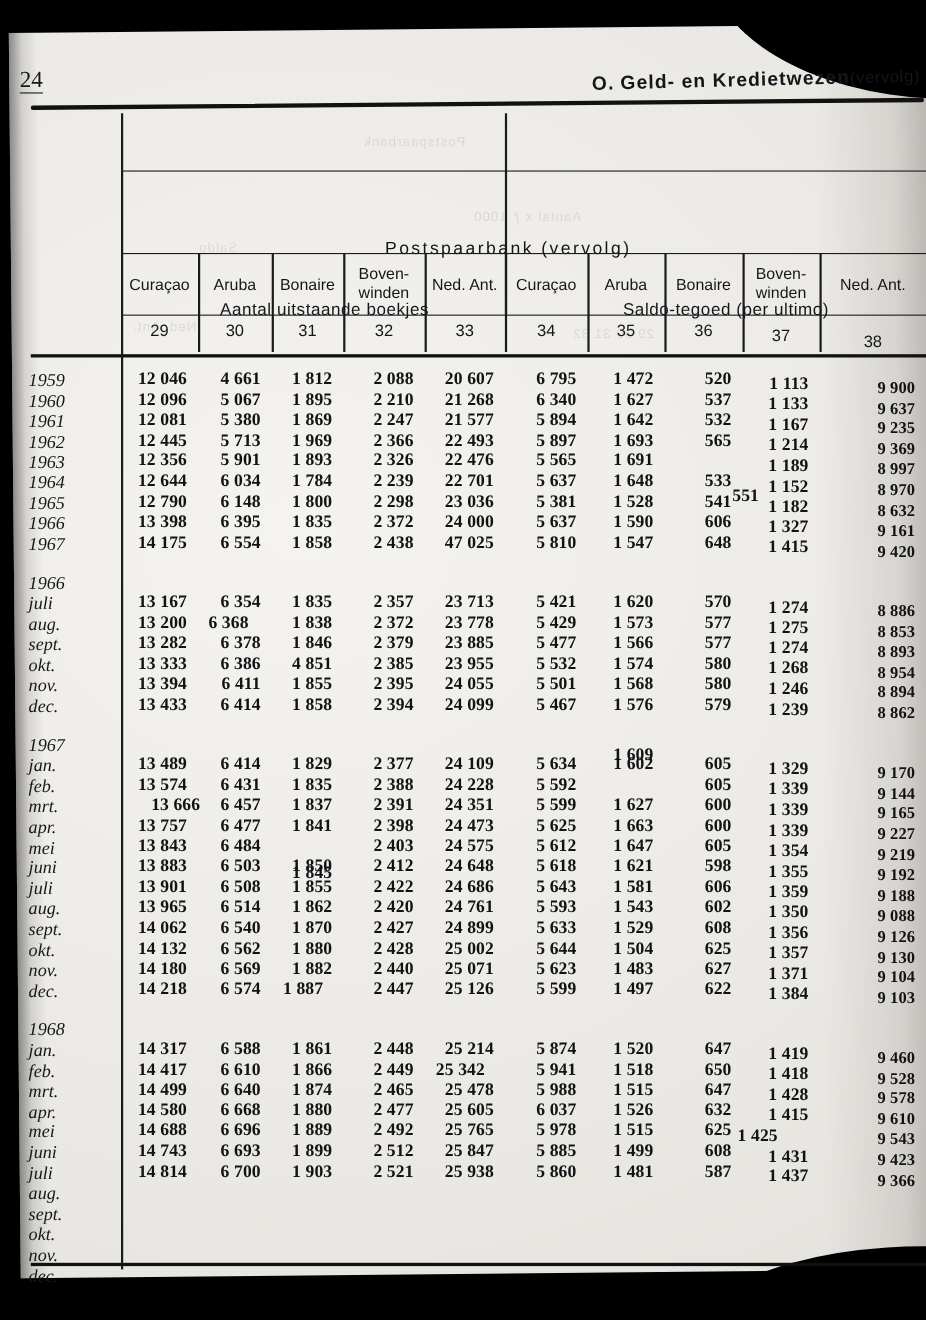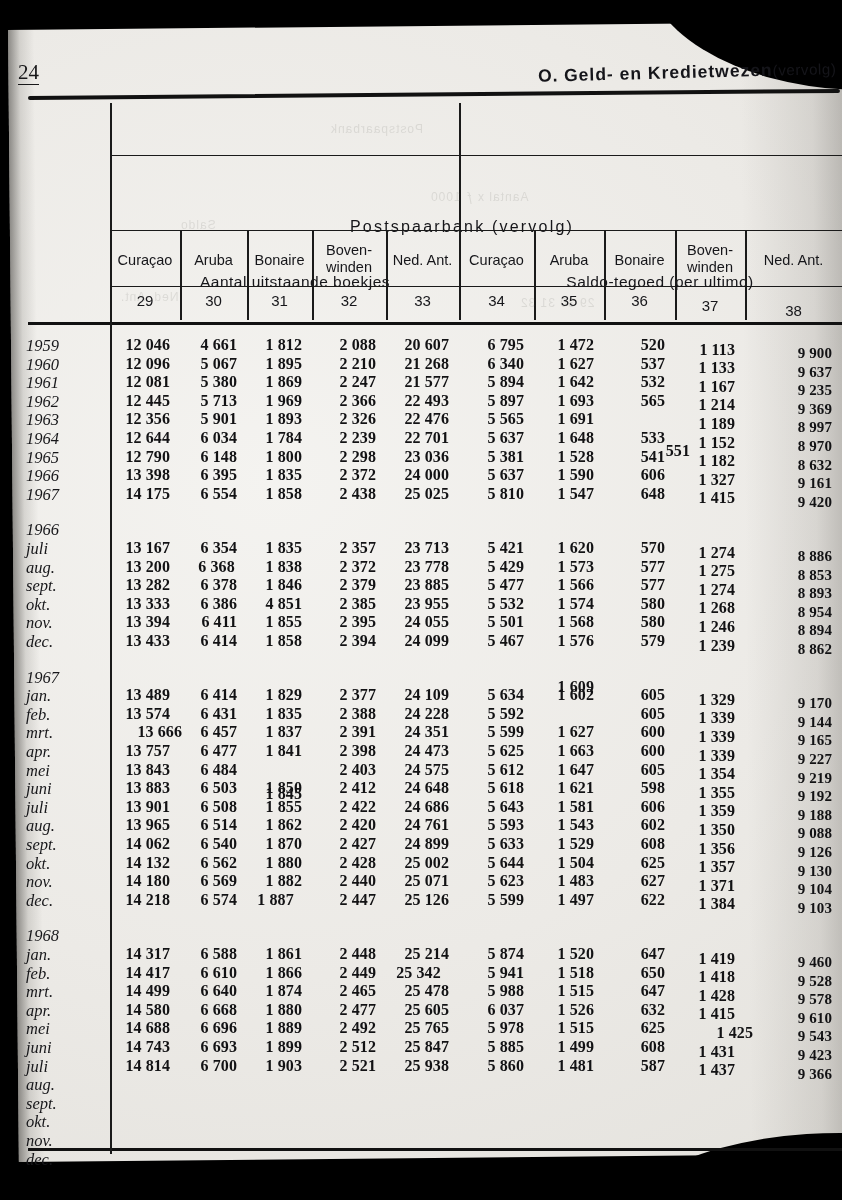--- a/index.html
+++ b/index.html
@@ -387,41 +387,41 @@
           <div class="cell" style="left: 461px; width: 63px; top: 366.2px;">5 637</div>
           <div class="cell" style="left: 536px; width: 58px; top: 366.2px;">1 590</div>
           <div class="cell" style="left: 606px; width: 59px; top: 366.2px;">606</div>
           <div class="cell" style="left: 677px; width: 58px; top: 370.7px;">1 327</div>
           <div class="cell" style="left: 747px; width: 85px; top: 375.2px; font-size: 15px;">9 161</div>
           <div class="rowlabel" style="left: 26px; top: 384.8px;">1967</div>
           <div class="cell" style="left: 112px; width: 58px; top: 384.8px;">14 175</div>
           <div class="cell" style="left: 182px; width: 55px; top: 384.8px;">6 554</div>
           <div class="cell" style="left: 249px; width: 53px; top: 384.8px;">1 858</div>
           <div class="cell" style="left: 314px; width: 62px; top: 384.8px;">2 438</div>
-          <div class="cell" style="left: 388px; width: 61px; top: 384.8px;">25 025</div>
+          <div class="cell" style="left: 388px; width: 61px; top: 384.8px;">47 025</div>
           <div class="cell" style="left: 461px; width: 63px; top: 384.8px;">5 810</div>
           <div class="cell" style="left: 536px; width: 58px; top: 384.8px;">1 547</div>
           <div class="cell" style="left: 606px; width: 59px; top: 384.8px;">648</div>
           <div class="cell" style="left: 677px; width: 58px; top: 389.3px;">1 415</div>
           <div class="cell" style="left: 747px; width: 85px; top: 393.8px; font-size: 15px;">9 420</div>
           <div class="rowlabel" style="left: 26px; top: 420.4px;">1966</div>
           <div class="rowlabel" style="left: 26px; top: 439px;">juli</div>
           <div class="cell" style="left: 112px; width: 58px; top: 439px;">13 167</div>
           <div class="cell" style="left: 182px; width: 55px; top: 439px;">6 354</div>
           <div class="cell" style="left: 249px; width: 53px; top: 439px;">1 835</div>
           <div class="cell" style="left: 314px; width: 62px; top: 439px;">2 357</div>
           <div class="cell" style="left: 388px; width: 61px; top: 439px;">23 713</div>
           <div class="cell" style="left: 461px; width: 63px; top: 439px;">5 421</div>
           <div class="cell" style="left: 536px; width: 58px; top: 439px;">1 620</div>
           <div class="cell" style="left: 606px; width: 59px; top: 439px;">570</div>
           <div class="cell" style="left: 677px; width: 58px; top: 443.5px;">1 274</div>
           <div class="cell" style="left: 747px; width: 85px; top: 448px; font-size: 15px;">8 886</div>
           <div class="rowlabel" style="left: 26px; top: 457.6px;">aug.</div>
           <div class="cell" style="left: 112px; width: 58px; top: 457.6px;">13 200</div>
-          <div class="cell" style="left: 189px; width: 55px; top: 457.6px; text-align: center;">6 368</div>
+          <div class="cell" style="left: 171px; width: 55px; top: 457.6px;">6 368</div>
           <div class="cell" style="left: 249px; width: 53px; top: 457.6px;">1 838</div>
           <div class="cell" style="left: 314px; width: 62px; top: 457.6px;">2 372</div>
           <div class="cell" style="left: 388px; width: 61px; top: 457.6px;">23 778</div>
           <div class="cell" style="left: 461px; width: 63px; top: 457.6px;">5 429</div>
           <div class="cell" style="left: 536px; width: 58px; top: 457.6px;">1 573</div>
           <div class="cell" style="left: 606px; width: 59px; top: 457.6px;">577</div>
           <div class="cell" style="left: 677px; width: 58px; top: 462.1px;">1 275</div>
           <div class="cell" style="left: 747px; width: 85px; top: 466.6px; font-size: 15px;">8 853</div>
           <div class="rowlabel" style="left: 26px; top: 476.2px;">sept.</div>
           <div class="cell" style="left: 112px; width: 58px; top: 476.2px;">13 282</div>
@@ -647,21 +647,21 @@
           <div class="cell" style="left: 747px; width: 85px; top: 909.8px; font-size: 15px;">9 610</div>
           <div class="rowlabel" style="left: 26px; top: 919.4px;">mei</div>
           <div class="cell" style="left: 112px; width: 58px; top: 919.4px;">14 688</div>
           <div class="cell" style="left: 182px; width: 55px; top: 919.4px;">6 696</div>
           <div class="cell" style="left: 249px; width: 53px; top: 919.4px;">1 889</div>
           <div class="cell" style="left: 314px; width: 62px; top: 919.4px;">2 492</div>
           <div class="cell" style="left: 388px; width: 61px; top: 919.4px;">25 765</div>
           <div class="cell" style="left: 461px; width: 63px; top: 919.4px;">5 978</div>
           <div class="cell" style="left: 536px; width: 58px; top: 919.4px;">1 515</div>
           <div class="cell" style="left: 606px; width: 59px; top: 919.4px;">625</div>
-          <div class="cell" style="left: 695px; width: 58px; top: 923.9px;">1 425</div>
+          <div class="cell" style="left: 649px; width: 58px; top: 923.9px;">1 425</div>
           <div class="cell" style="left: 747px; width: 85px; top: 928.4px; font-size: 15px;">9 543</div>
           <div class="rowlabel" style="left: 26px; top: 938px;">juni</div>
           <div class="cell" style="left: 112px; width: 58px; top: 938px;">14 743</div>
           <div class="cell" style="left: 182px; width: 55px; top: 938px;">6 693</div>
           <div class="cell" style="left: 249px; width: 53px; top: 938px;">1 899</div>
           <div class="cell" style="left: 314px; width: 62px; top: 938px;">2 512</div>
           <div class="cell" style="left: 388px; width: 61px; top: 938px;">25 847</div>
           <div class="cell" style="left: 461px; width: 63px; top: 938px;">5 885</div>
           <div class="cell" style="left: 536px; width: 58px; top: 938px;">1 499</div>
           <div class="cell" style="left: 606px; width: 59px; top: 938px;">608</div>

